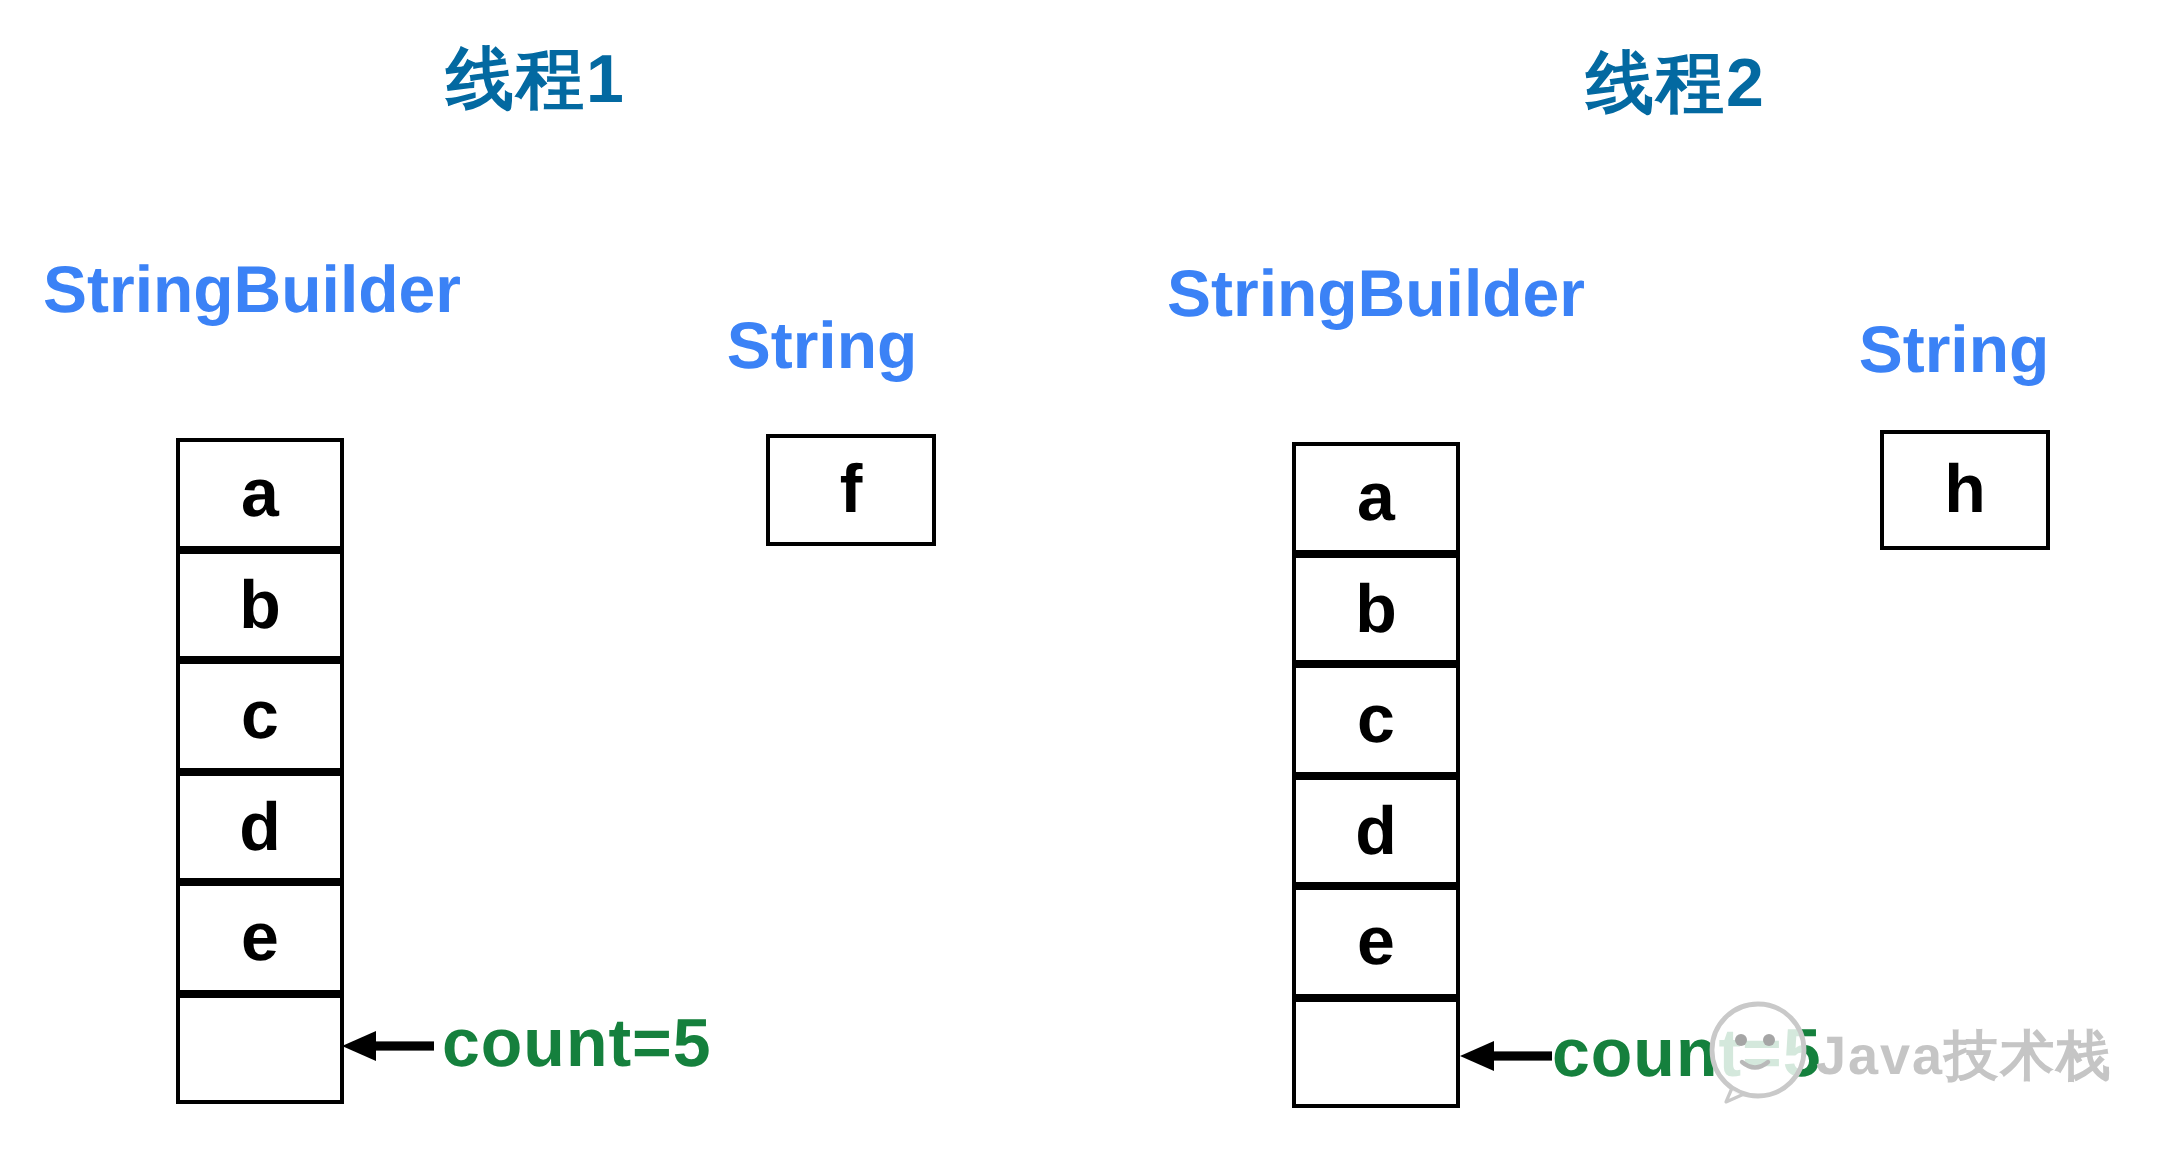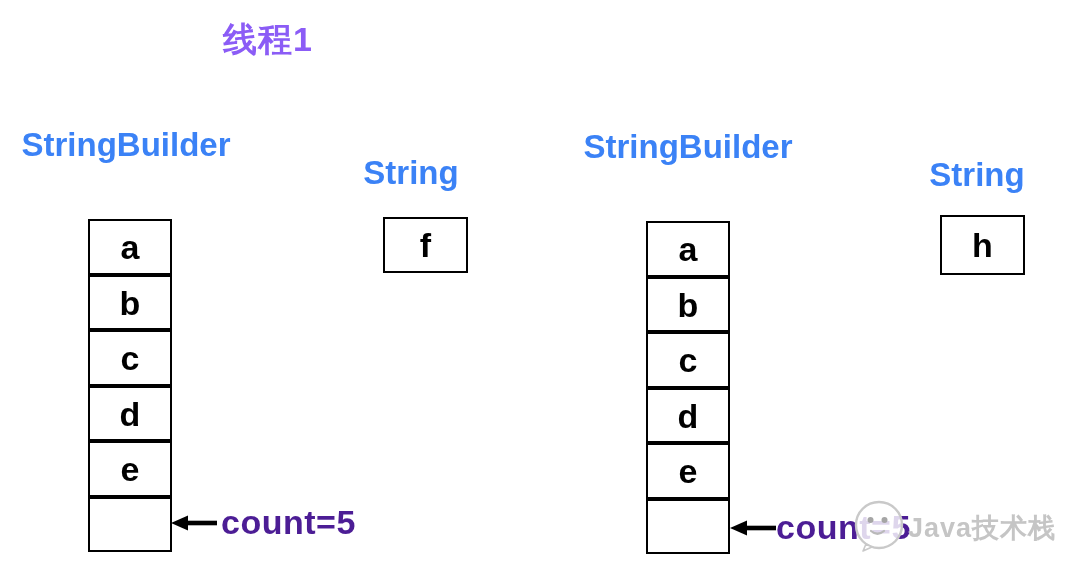--- a/index.html
+++ b/index.html
@@ -9,21 +9,21 @@
   }
   .canvas{
     position:relative;
     width:1080px;height:575px;
     background:#ffffff;
     overflow:hidden;
     color:#000;
   }
   .abs{position:absolute;}
   .thread-title{
-    font-size:34px;font-weight:bold;color:#8b5cf6;
+    font-size:34px;font-weight:bold;color:#0369a1;
     width:200px;text-align:center;letter-spacing:1px;
   }
   .col-label{
     font-size:33px;font-weight:bold;color:#3b82f6;text-align:center;
   }
   .sb-label{width:240px;}
   .s-label{width:160px;margin-top:28px;}
   .stack{
     width:84px;box-sizing:border-box;
   }
@@ -37,21 +37,21 @@
   }
   .sbox{
     box-sizing:border-box;
     border:2px solid #000;background:#fff;
     font-size:34px;font-weight:bold;color:#000;
     text-align:center;
   }
   .sbox.f{width:85px;height:56px;line-height:52px;}
   .sbox.h{width:85px;height:60px;line-height:56px;}
   .count-label{
-    font-size:34px;font-weight:bold;color:#4c1d95;
+    font-size:34px;font-weight:bold;color:#15803d;
     white-space:nowrap;letter-spacing:0.5px;
   }
   .arrow-svg{display:block;}
   .watermark{
     z-index:10;
     display:flex;align-items:flex-start;
     pointer-events:none;
   }
   .wm-text{
     font-size:27px;color:#c5c5c5;font-weight:700;
@@ -81,20 +81,21 @@
 
   <div class="abs sbox f" style="left:383px;top:217px;">f</div>
 
   <svg class="abs arrow-svg" style="left:171px;top:514px;" width="46" height="18" viewBox="0 0 46 18">
     <polygon points="0,9 17,1.5 17,16.5" fill="#000"></polygon>
     <rect x="13" y="6.7" width="33" height="4.6" fill="#000"></rect>
   </svg>
 
   <div class="abs count-label" style="left:221px;top:503px;">count=5</div>
 
+  <div class="abs thread-title" style="left:738px;top:19px;">线程2</div>
 
   <div class="abs col-label sb-label" style="left:568px;top:128px;">StringBuilder</div>
 
   <div class="abs col-label s-label" style="left:897px;top:128px;">String</div>
 
   <div class="abs stack" style="left:646px;top:221px;">
     <div class="cell">a</div>
     <div class="cell">b</div>
     <div class="cell">c</div>
     <div class="cell">d</div>

